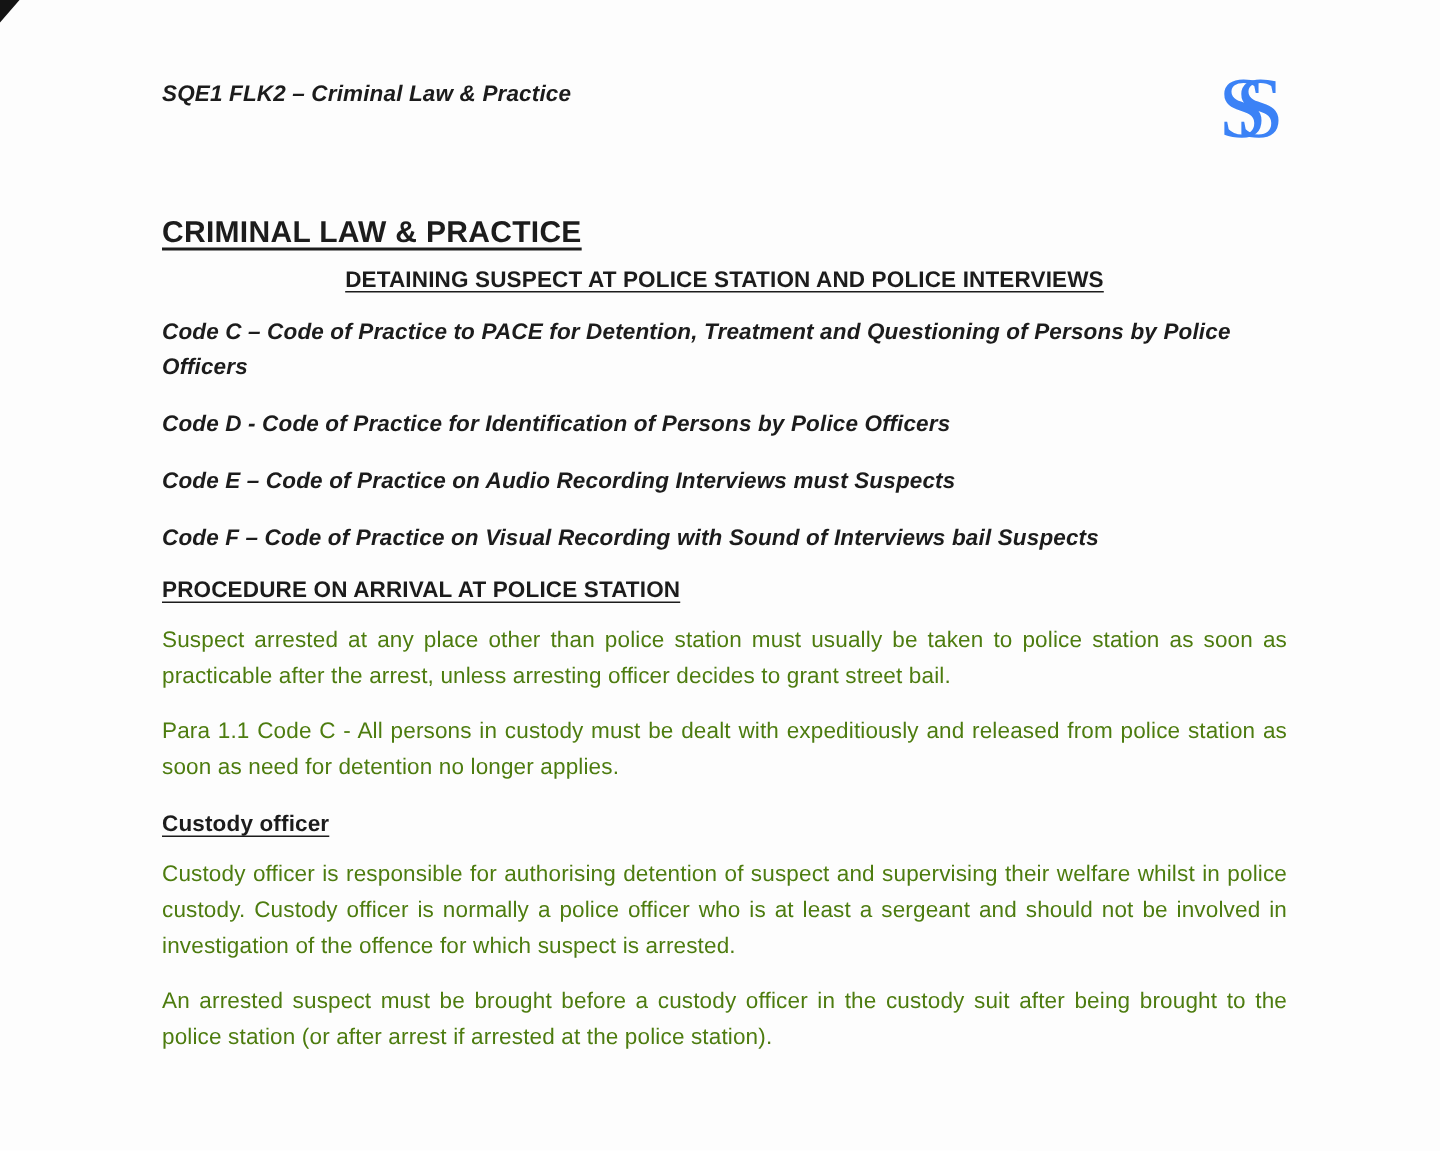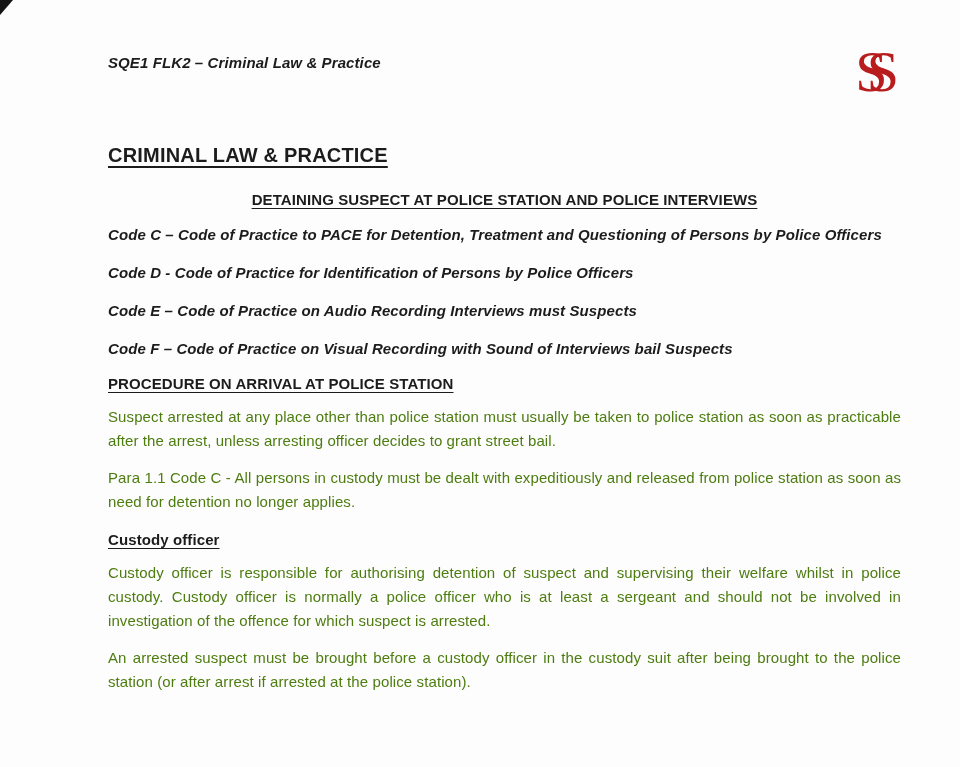--- a/index.html
+++ b/index.html
@@ -8,21 +8,21 @@
     background: #ffffff;
     font-family: "Liberation Sans", sans-serif;
     color: #1c1c1c;
     -webkit-font-smoothing: antialiased;
   }
   .page {
     position: relative;
     width: 960px;
     height: 767px;
     background: #fdfdfd;
-    padding: 52px 59px 0 108px;
+    padding: 52px 102px 0 108px;
     overflow: hidden;
   }
   .corner-artifact {
     position: absolute;
     top: 0; left: 0;
     width: 0; height: 0;
     border-top: 15px solid #141414;
     border-right: 13px solid transparent;
   }
   .doc-header {
@@ -35,37 +35,37 @@
     font-style: italic;
     font-size: 15px;
     line-height: 22px;
     letter-spacing: 0.1px;
   }
   .logo {
     font-family: "Liberation Serif", serif;
     font-size: 58px;
     line-height: 52px;
     font-weight: 400;
-    color: #b91c1c;
+    color: #3b82f6;
     letter-spacing: -0.36em;
     padding-right: 0.36em;
     margin-top: -6px;
     margin-right: 2px;
   }
   h1.doc-title {
     margin-top: 46px;
     font-size: 20px;
     font-weight: bold;
     letter-spacing: 0.2px;
     text-decoration: underline;
     text-decoration-thickness: 1.6px;
     text-underline-offset: 4px;
   }
   h2.doc-subtitle {
-    margin-top: 24px;
+    margin-top: 11px;
     font-size: 15px;
     font-weight: bold;
     text-align: center;
     letter-spacing: 0.1px;
   }
   h2.doc-subtitle span {
     text-decoration: underline;
     text-decoration-thickness: 1.3px;
     text-underline-offset: 3px;
   }

